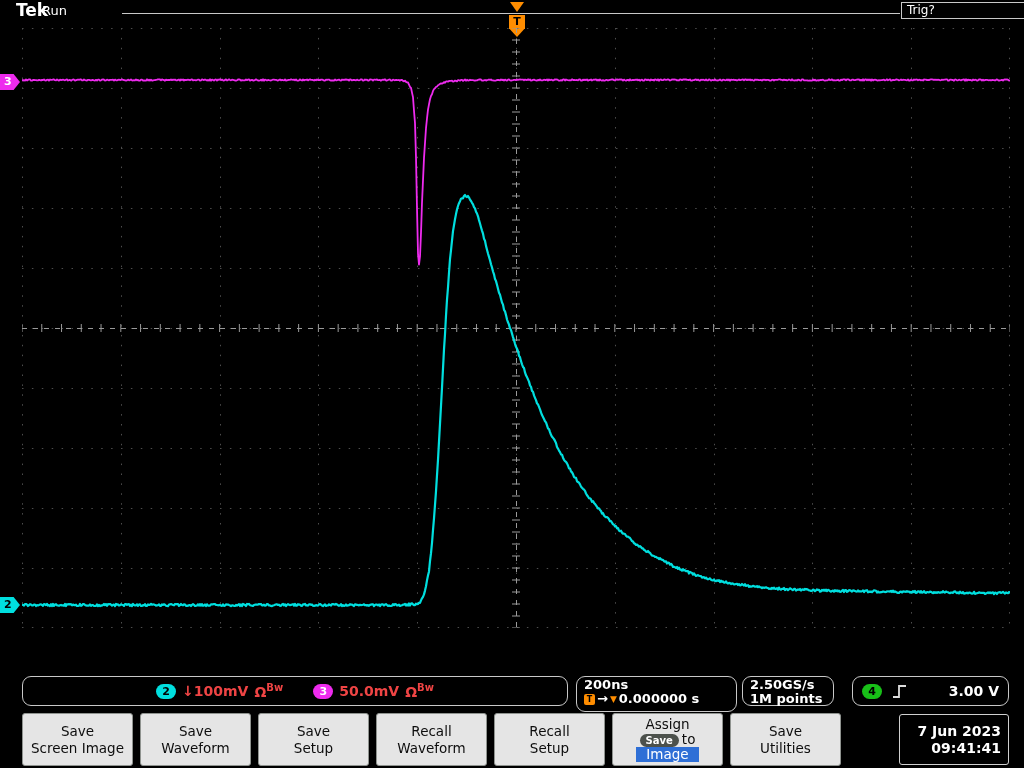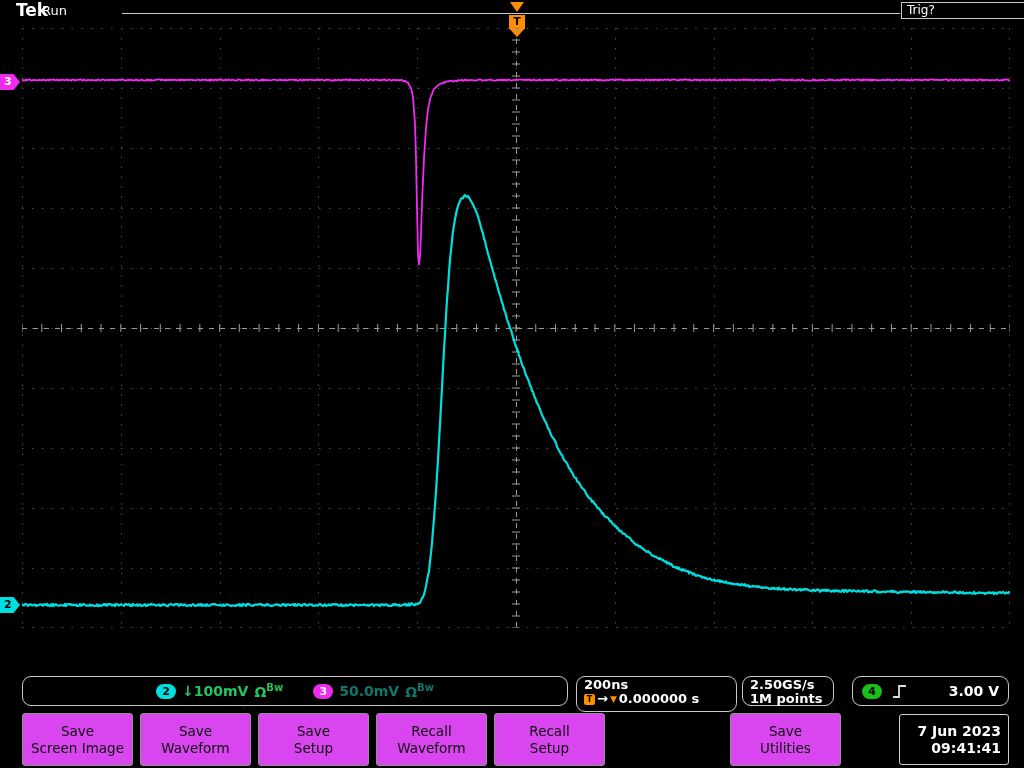--- a/index.html
+++ b/index.html
@@ -29,37 +29,37 @@
   #m2{left:0;top:597px;background:#00dfdf;color:#000;}
   
   .rbox{border:1px solid #c8c8c8;border-radius:9px;box-sizing:border-box;background:#000;}
   #rb1{left:22px;top:676px;width:546px;height:30px;display:flex;align-items:center;
        justify-content:center;gap:30px;font-size:14px;font-weight:bold;}
   .chgroup{display:flex;align-items:center;gap:6px;}
   .pill{min-width:20px;height:15px;border-radius:8px;font-size:11px;font-weight:bold;
         text-align:center;line-height:15px;padding:0 3px;box-sizing:border-box;}
   .p2{background:#00dfdf;color:#000;}
   .p3{background:#ee2bee;color:#fff;}
-  .c2{color:#22c55e;text-align:right;}
-  .c3{color:#0f766e;}
+  .c2{color:#ef4444;text-align:right;}
+  .c3{color:#ef4444;}
   #rb1 sup{font-size:10px;}
   #rb2{left:576px;top:676px;width:161px;height:36px;padding:1px 7px;font-size:13px;
        font-weight:bold;line-height:14px;}
   #rb2 .row2{display:flex;align-items:center;gap:2px;}
   .ticon{width:11px;height:11px;background:#ff8d00;border-radius:2px;color:#000;font-size:8px;
          font-weight:bold;text-align:center;line-height:11px;display:inline-block;}
   .tri{color:#ff8d00;font-size:9px;}
   #rb3{left:742px;top:676px;width:92px;height:30px;padding:1px 7px;font-size:13px;
        font-weight:bold;line-height:14px;}
   #rb4{left:852px;top:676px;width:157px;height:30px;display:flex;align-items:center;gap:9px;
        padding:0 9px;font-size:14px;font-weight:bold;}
   .p4{background:#18c018;color:#000;}
   .spacer{flex:1;}
   
-  .mbtn{position:absolute;top:713px;width:111px;height:53px;background:#d946ef;
+  .mbtn{position:absolute;top:713px;width:111px;height:53px;background:#e5e5e5;
         border:1px solid #8f938f;border-radius:3px;color:#0d0d0d;display:flex;
         flex-direction:column;align-items:center;justify-content:center;
         font-size:13.5px;line-height:17px;text-align:center;box-sizing:border-box;cursor:default;}
   #b1{left:22px;} #b2{left:140px;} #b3{left:258px;} #b4{left:376px;}
   #b5{left:494px;} #b6{left:612px;} #b7{left:730px;}
   #b6{line-height:15px;}
   .savebadge{background:#4c514c;color:#fff;border-radius:7px;font-size:10px;font-weight:bold;
              padding:0 6px;line-height:13px;display:inline-block;margin-right:3px;}
   .imghl{background:#2e6fd6;color:#fff;padding:0 10px;display:inline-block;}
   
@@ -268,20 +268,27 @@
     <span>Setup</span>
   </div>
   <div class="mbtn" id="b4">
     <span>Recall</span>
     <span>Waveform</span>
   </div>
   <div class="mbtn" id="b5">
     <span>Recall</span>
     <span>Setup</span>
   </div>
+  <div class="mbtn" id="b6">
+    <span>Assign</span>
+    <span>
+      <span class="savebadge">Save</span><span>to</span>
+    </span>
+    <span class="imghl">Image</span>
+  </div>
   <div class="mbtn" id="b7">
     <span>Save</span>
     <span>Utilities</span>
   </div>
 
   <div class="abs" id="dt">
     <span>7 Jun 2023</span>
     <span>09:41:41</span>
   </div>
 

